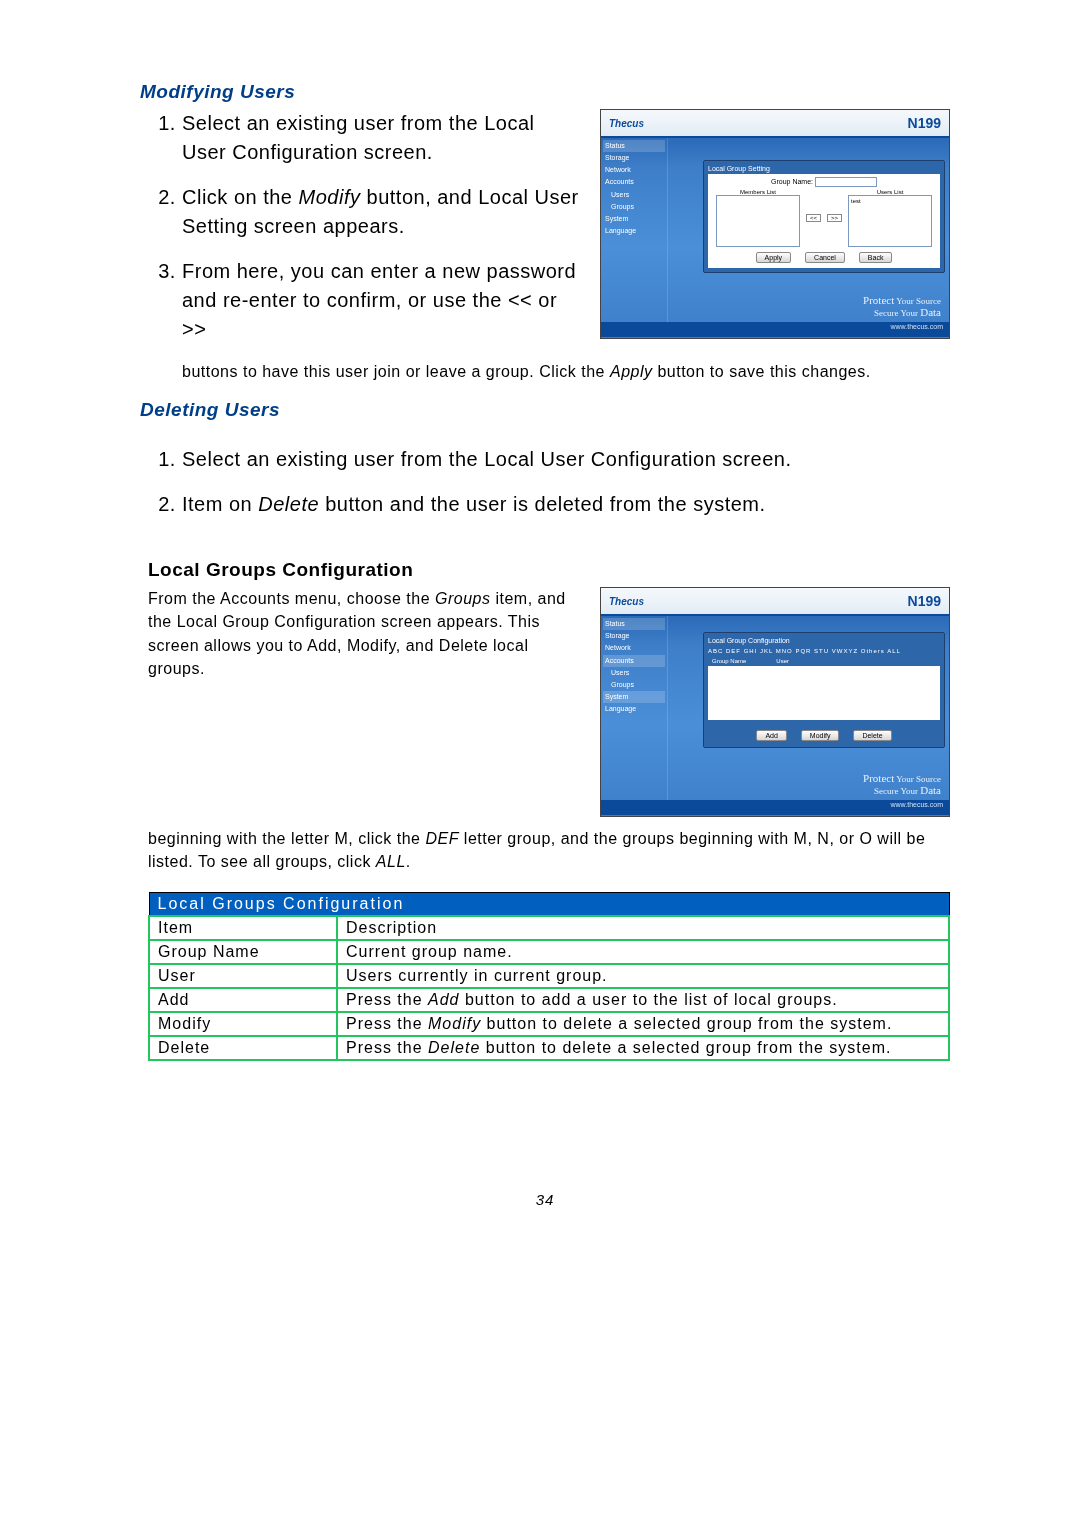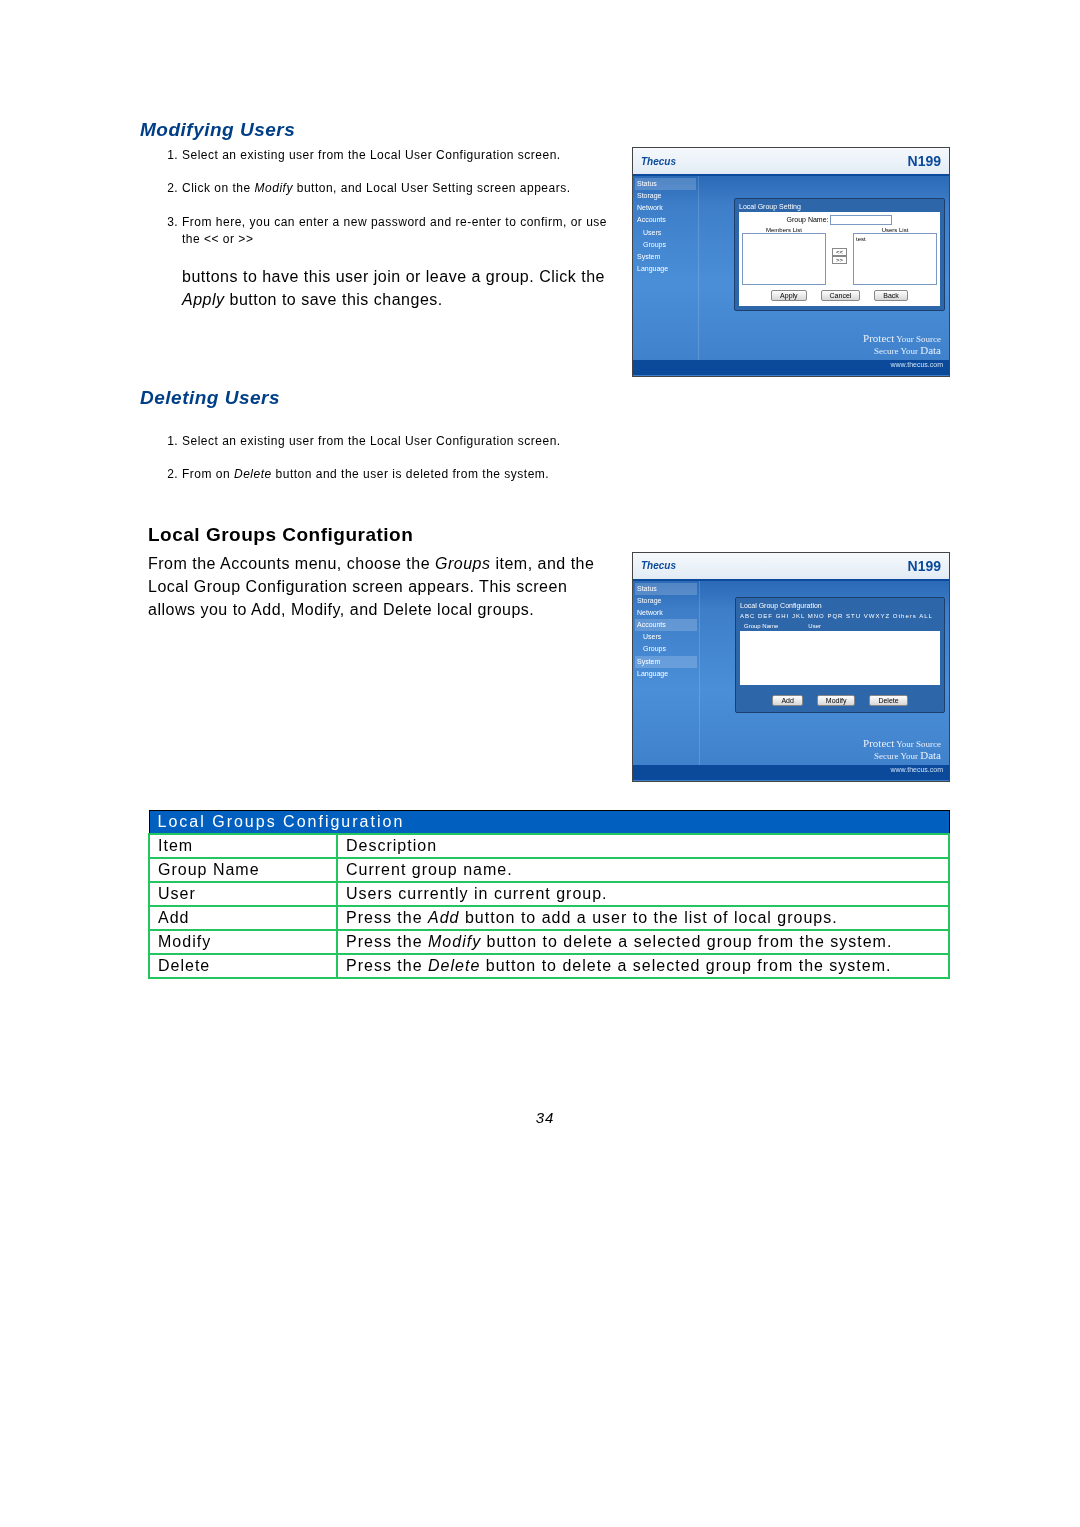--- a/index.html
+++ b/index.html
@@ -4,42 +4,42 @@
 <style>
   body {
     margin: 0;
     padding: 0;
     background: #fff;
     font-family: Verdana, Arial, sans-serif;
     color: #000;
     width: 1080px;
   }
   .page {
-    padding: 119px 130px 60px 140px;
+    padding: 81px 130px 60px 140px;
     box-sizing: border-box;
   }
   .section-title {
     font-weight: bold;
     font-style: italic;
     color: #003f87;
     font-size: 19px;
     letter-spacing: 0.5px;
     margin: 0 0 6px 0;
   }
   .section-title-black {
     font-weight: bold;
     color: #000;
     font-size: 19px;
     letter-spacing: 0.5px;
     margin: 30px 0 6px 0;
   }
   ol.steps {
     margin: 4px 0 10px 42px;
     padding: 0;
-    font-size: 12px;
+    font-size: 20px;
     line-height: 1.45;
     letter-spacing: 0.5px;
   }
   ol.steps li {
     margin-bottom: 16px;
   }
   .body-p {
     margin: 0 0 16px 42px;
     font-size: 16px;
     line-height: 1.45;
@@ -53,21 +53,21 @@
   }
   .ital {
     font-style: italic;
   }
   .float-box {
     float: right;
     margin-left: 20px;
     margin-bottom: 10px;
   }
   .thumb {
-    width: 318px;
+    width: 350px;
     background: linear-gradient(180deg,#1756a6 0%, #3e7ec8 25%, #4b8fd9 60%, #3e7ec8 100%);
     border: 1px solid #444;
     box-sizing: border-box;
     position: relative;
     font-size: 8px;
     color: #fff;
   }
   .thumb-short { height: 230px; }
   .thumb-header {
     height: 26px;
@@ -268,21 +268,21 @@
       <li>From here, you can enter a new password and re-enter to confirm, or use the &lt;&lt; or &gt;&gt;</li>
     </ol>
     <p class="body-p"><span>buttons to have this user join or leave a group. Click the </span><span class="ital">Apply</span><span> button to save this changes.</span></p>
   </div>
   <div class="clear"></div>
 
   <div>
     <div class="section-title">Deleting Users</div>
     <ol class="steps" style="margin-top:24px;">
       <li>Select an existing user from the Local User Configuration screen.</li>
-      <li><span>From on </span><span class="ital">Delete</span><span> button and the user is deleted from the system.</span></li>
+      <li><span>Item on </span><span class="ital">Delete</span><span> button and the user is deleted from the system.</span></li>
     </ol>
   </div>
 
   <div class="row2">
     <div class="section-title-black">Local Groups Configuration</div>
 
     <div class="float-box">
       <div class="thumb thumb-short">
         <div class="thumb-header">
           <span class="thumb-logo">Thecus</span>
@@ -321,20 +321,21 @@
               <span>Secure Your</span> <span class="big">Data</span>
             </div>
           </div>
         </div>
         <div class="thumb-url">www.thecus.com</div>
       </div>
     </div>
 
     <p class="body-p2"><span>From the Accounts menu, choose the </span><span class="ital">Groups</span><span> item, and the Local Group Configuration screen appears. This screen allows you to Add, Modify, and Delete local groups.</span></p>
     <div class="clear"></div>
+    <p class="body-p2"><span>beginning with the letter M, click the </span><span class="ital">DEF</span><span> letter group, and the groups beginning with M, N, or O will be listed. To see all groups, click </span><span class="ital">ALL</span><span>.</span></p>
 
     <table class="cfg">
       <tbody>
           <tr>
             <th class="hdr" colspan="2">Local Groups Configuration</th>
           </tr>
       <tr>
         <td class="item">Item</td>
         <td>Description</td>
       </tr>

